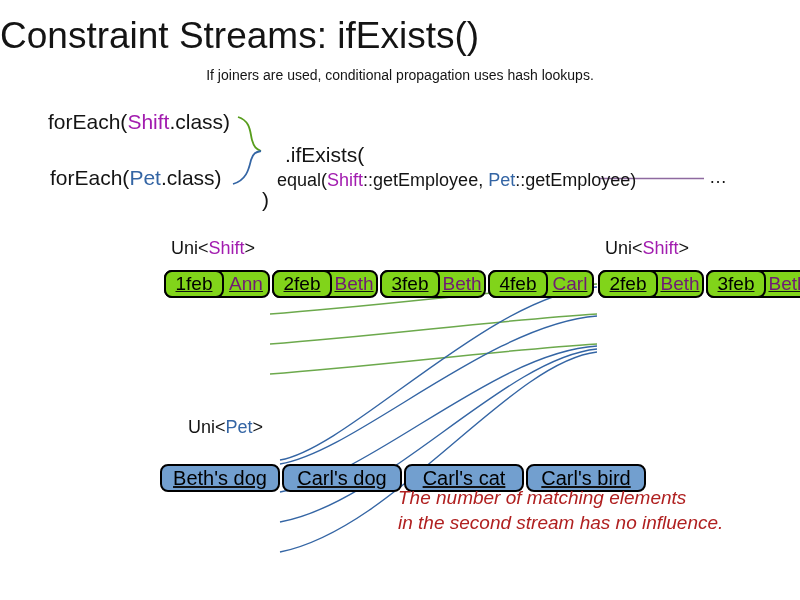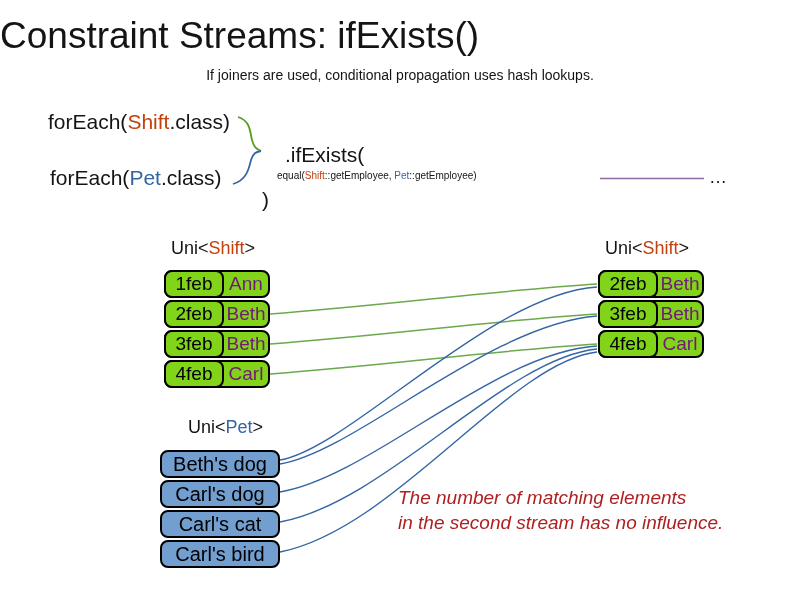--- a/index.html
+++ b/index.html
@@ -4,25 +4,25 @@
 <style>
   html,body{margin:0;padding:0;background:#fff;}
   .slide{
     position:relative;width:800px;height:600px;background:#ffffff;overflow:hidden;
     font-family:"Liberation Sans", sans-serif;color:#111;
   }
   .abs{position:absolute;}
   .title{left:0;top:15px;width:800px;text-align:left;font-size:37px;color:#141414;letter-spacing:0;}
   .subtitle{left:0;top:67px;width:800px;text-align:center;font-size:14px;color:#141414;}
   .code-line{font-size:21px;white-space:nowrap;color:#141414;}
-  .code-small{font-size:10px;white-space:nowrap;color:#141414;}
-  .c-shift{color:#c2410c;}
+  .code-small{font-size:18px;white-space:nowrap;color:#141414;}
+  .c-shift{color:#a21caf;}
   .c-pet{color:#3465A4;}
   .uni-label{font-size:18px;white-space:nowrap;color:#141414;}
-  .tbl{display:flex;flex-direction:column;gap:2px;}
+  .tbl{display:flex;flex-direction:row;gap:2px;text-decoration:underline;}
   .srow{
     display:flex;align-items:center;height:28px;width:106px;box-sizing:border-box;
     border:2px solid #000;border-radius:8px;background:#81D41A;font-size:19px;
   }
   .srow .date{
     display:flex;align-items:center;justify-content:center;
     width:60px;height:28px;box-sizing:border-box;margin:-2px 0 -2px -2px;
     border:2px solid #000;border-radius:8px;background:#81D41A;color:#000;flex:0 0 60px;
   }
   .srow .emp{flex:1;text-align:center;color:#701a75;}
@@ -110,21 +110,21 @@
     </div>
     <div class="srow">
       <span class="date">4feb</span>
       <span class="emp">Carl</span>
     </div>
   </div>
 
   <div class="abs uni-label" style="left:188px;top:417px;">
     <span>Uni&lt;</span><span class="c-pet">Pet</span><span>&gt;</span>
   </div>
-  <div class="abs tbl" style="left:160px;top:450px;">
+  <div class="abs tbl" style="left:160px;top:464px;">
     <div class="prow">Beth's dog</div>
     <div class="prow">Carl's dog</div>
     <div class="prow">Carl's cat</div>
     <div class="prow">Carl's bird</div>
   </div>
 
   <div class="abs annotation" style="left:398px;top:485px;font-style:italic;">
     <div>The number of matching elements</div>
     <div>in the second stream has no influence.</div>
   </div>

